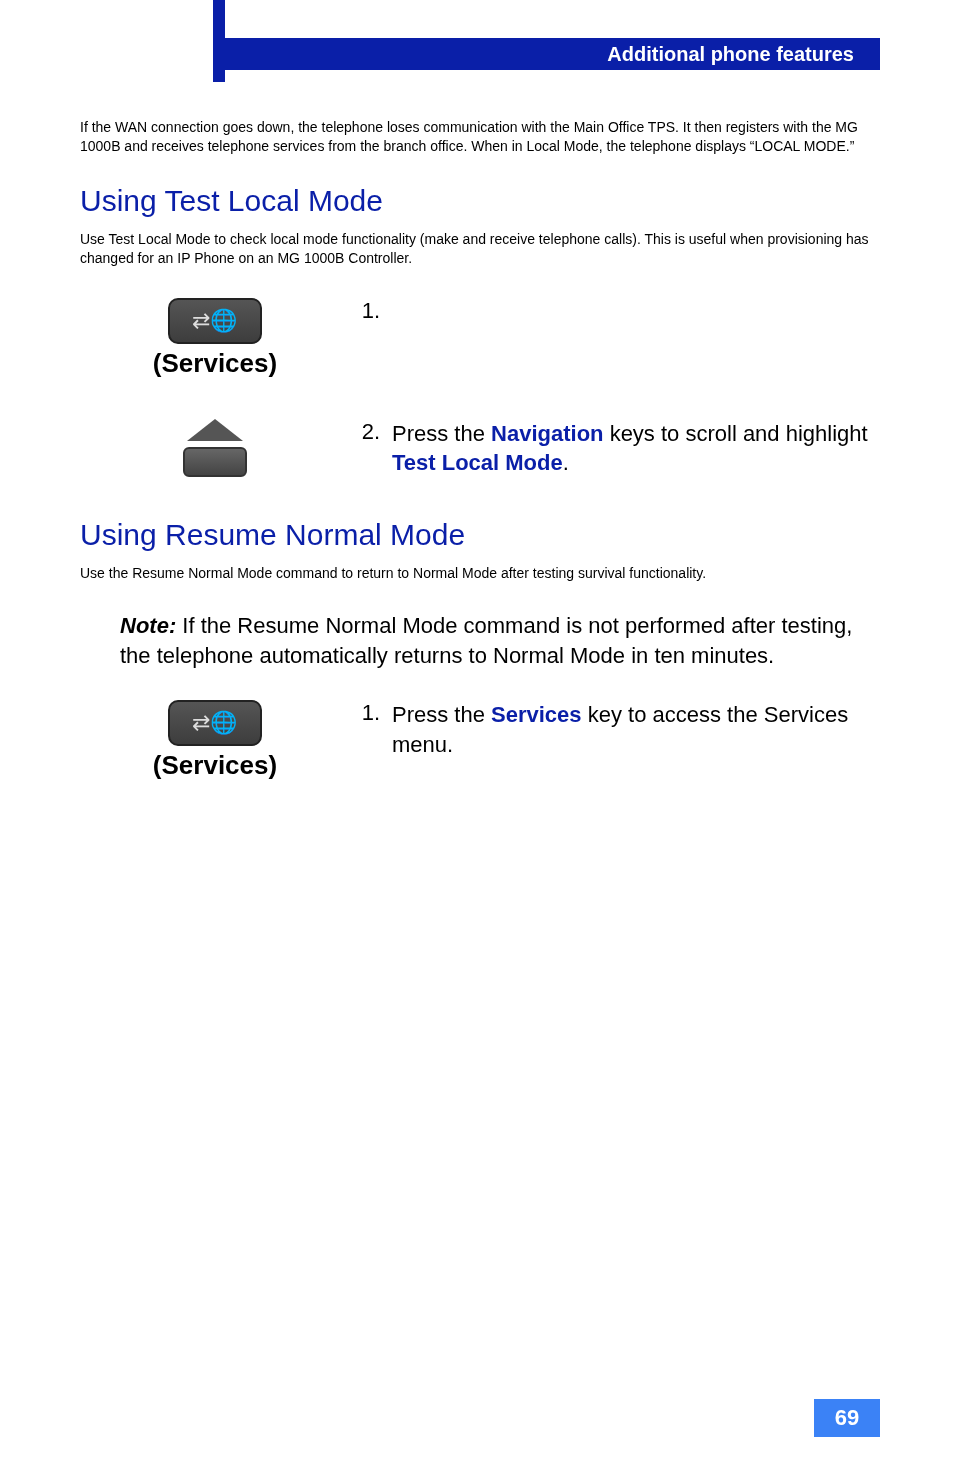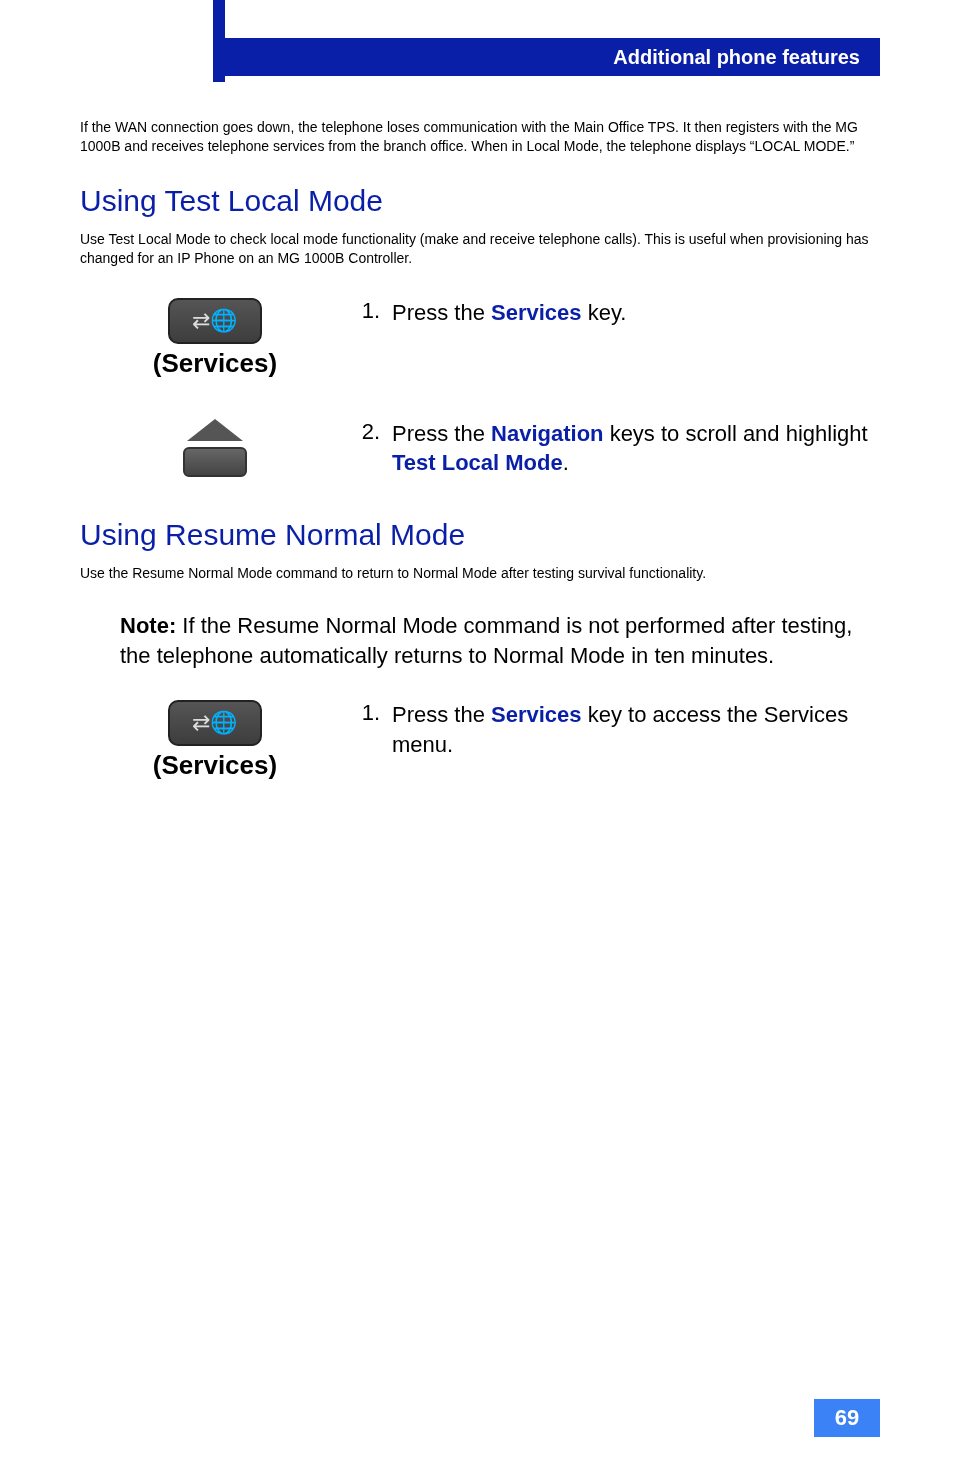--- a/index.html
+++ b/index.html
@@ -22,29 +22,29 @@
     top: 0;
     width: 12px;
     height: 38px;
     background: #0a1fa8;
   }
   .header-bar {
     position: absolute;
     left: 225px;
     top: 38px;
     width: 655px;
-    height: 38px;
+    height: 32px;
     background: #0a1fa8;
     color: #fff;
     font-weight: bold;
     font-size: 20px;
     display: flex;
     align-items: center;
     justify-content: flex-end;
-    padding-right: 20px;
+    padding-right: 26px;
     box-sizing: border-box;
     font-family: "Trebuchet MS", Arial, sans-serif;
   }
   .left-fill {
     position: absolute;
     left: 213px;
     top: 38px;
     width: 12px;
     height: 44px;
     background: #0a1fa8;
@@ -101,20 +101,21 @@
     color: #0a1fa8;
     font-weight: bold;
   }
   .note-block {
     font-size: 22px;
     line-height: 1.35;
     margin: 8px 0 30px 40px;
     width: 740px;
   }
   .note-label {
+    font-style: italic;
     font-weight: bold;
   }
   .page-num {
     position: absolute;
     right: 74px;
     bottom: 38px;
     width: 66px;
     height: 38px;
     background: #3b82f6;
     color: #fff;
@@ -201,23 +202,20 @@
     <div class="body-text">Use Test Local Mode to check local mode functionality (make and receive telephone calls). This is useful when provisioning has changed for an IP Phone on an MG 1000B Controller.</div>
 
     <div class="step-row">
       <div class="step-icon-col">
         <div class="services-key">
           <span class="globe-glyph">⇄🌐</span>
         </div>
         <div class="icon-caption">(Services)</div>
       </div>
       <div class="step-num">1.</div>
-      <div class="step-text">
-        <span>Press the </span><span class="kw">Services</span><span> key.</span>
-      </div>
     </div>
 
     <div class="step-row">
       <div class="step-icon-col">
         <div class="nav-keys">
           <div style="position:relative;">
             <div class="nav-tri up"></div>
           </div>
           <div class="nav-btn"></div>
         </div>

